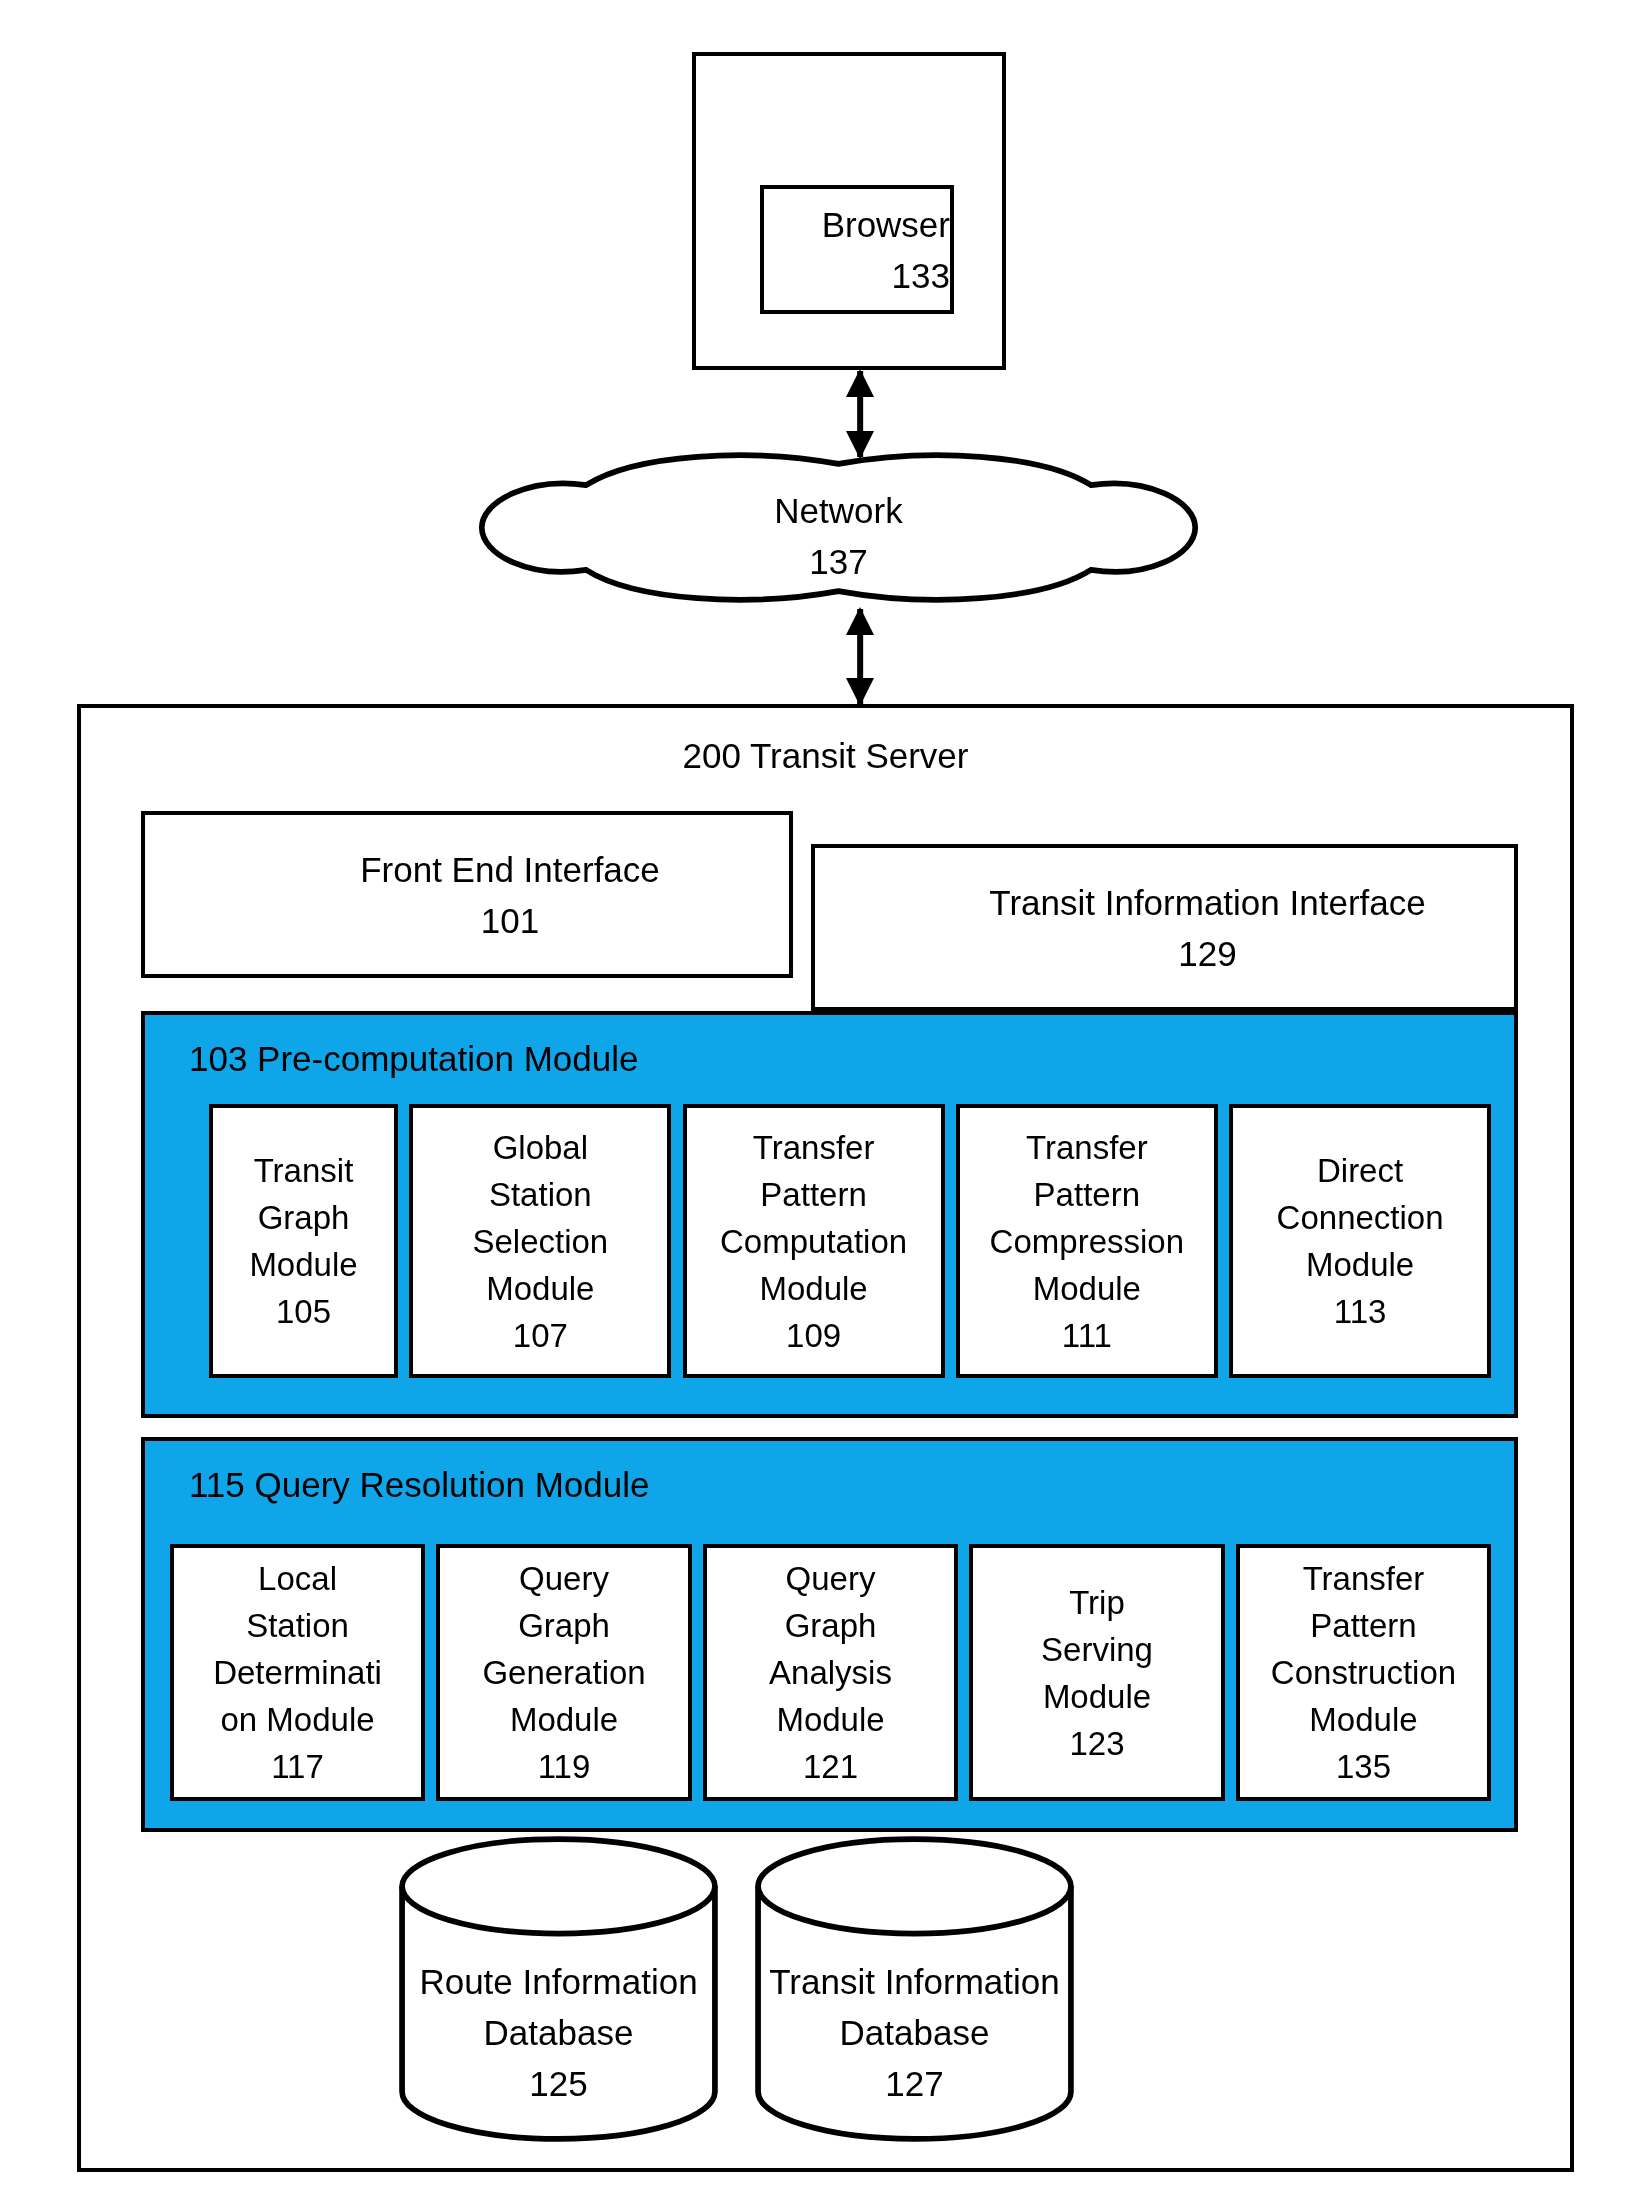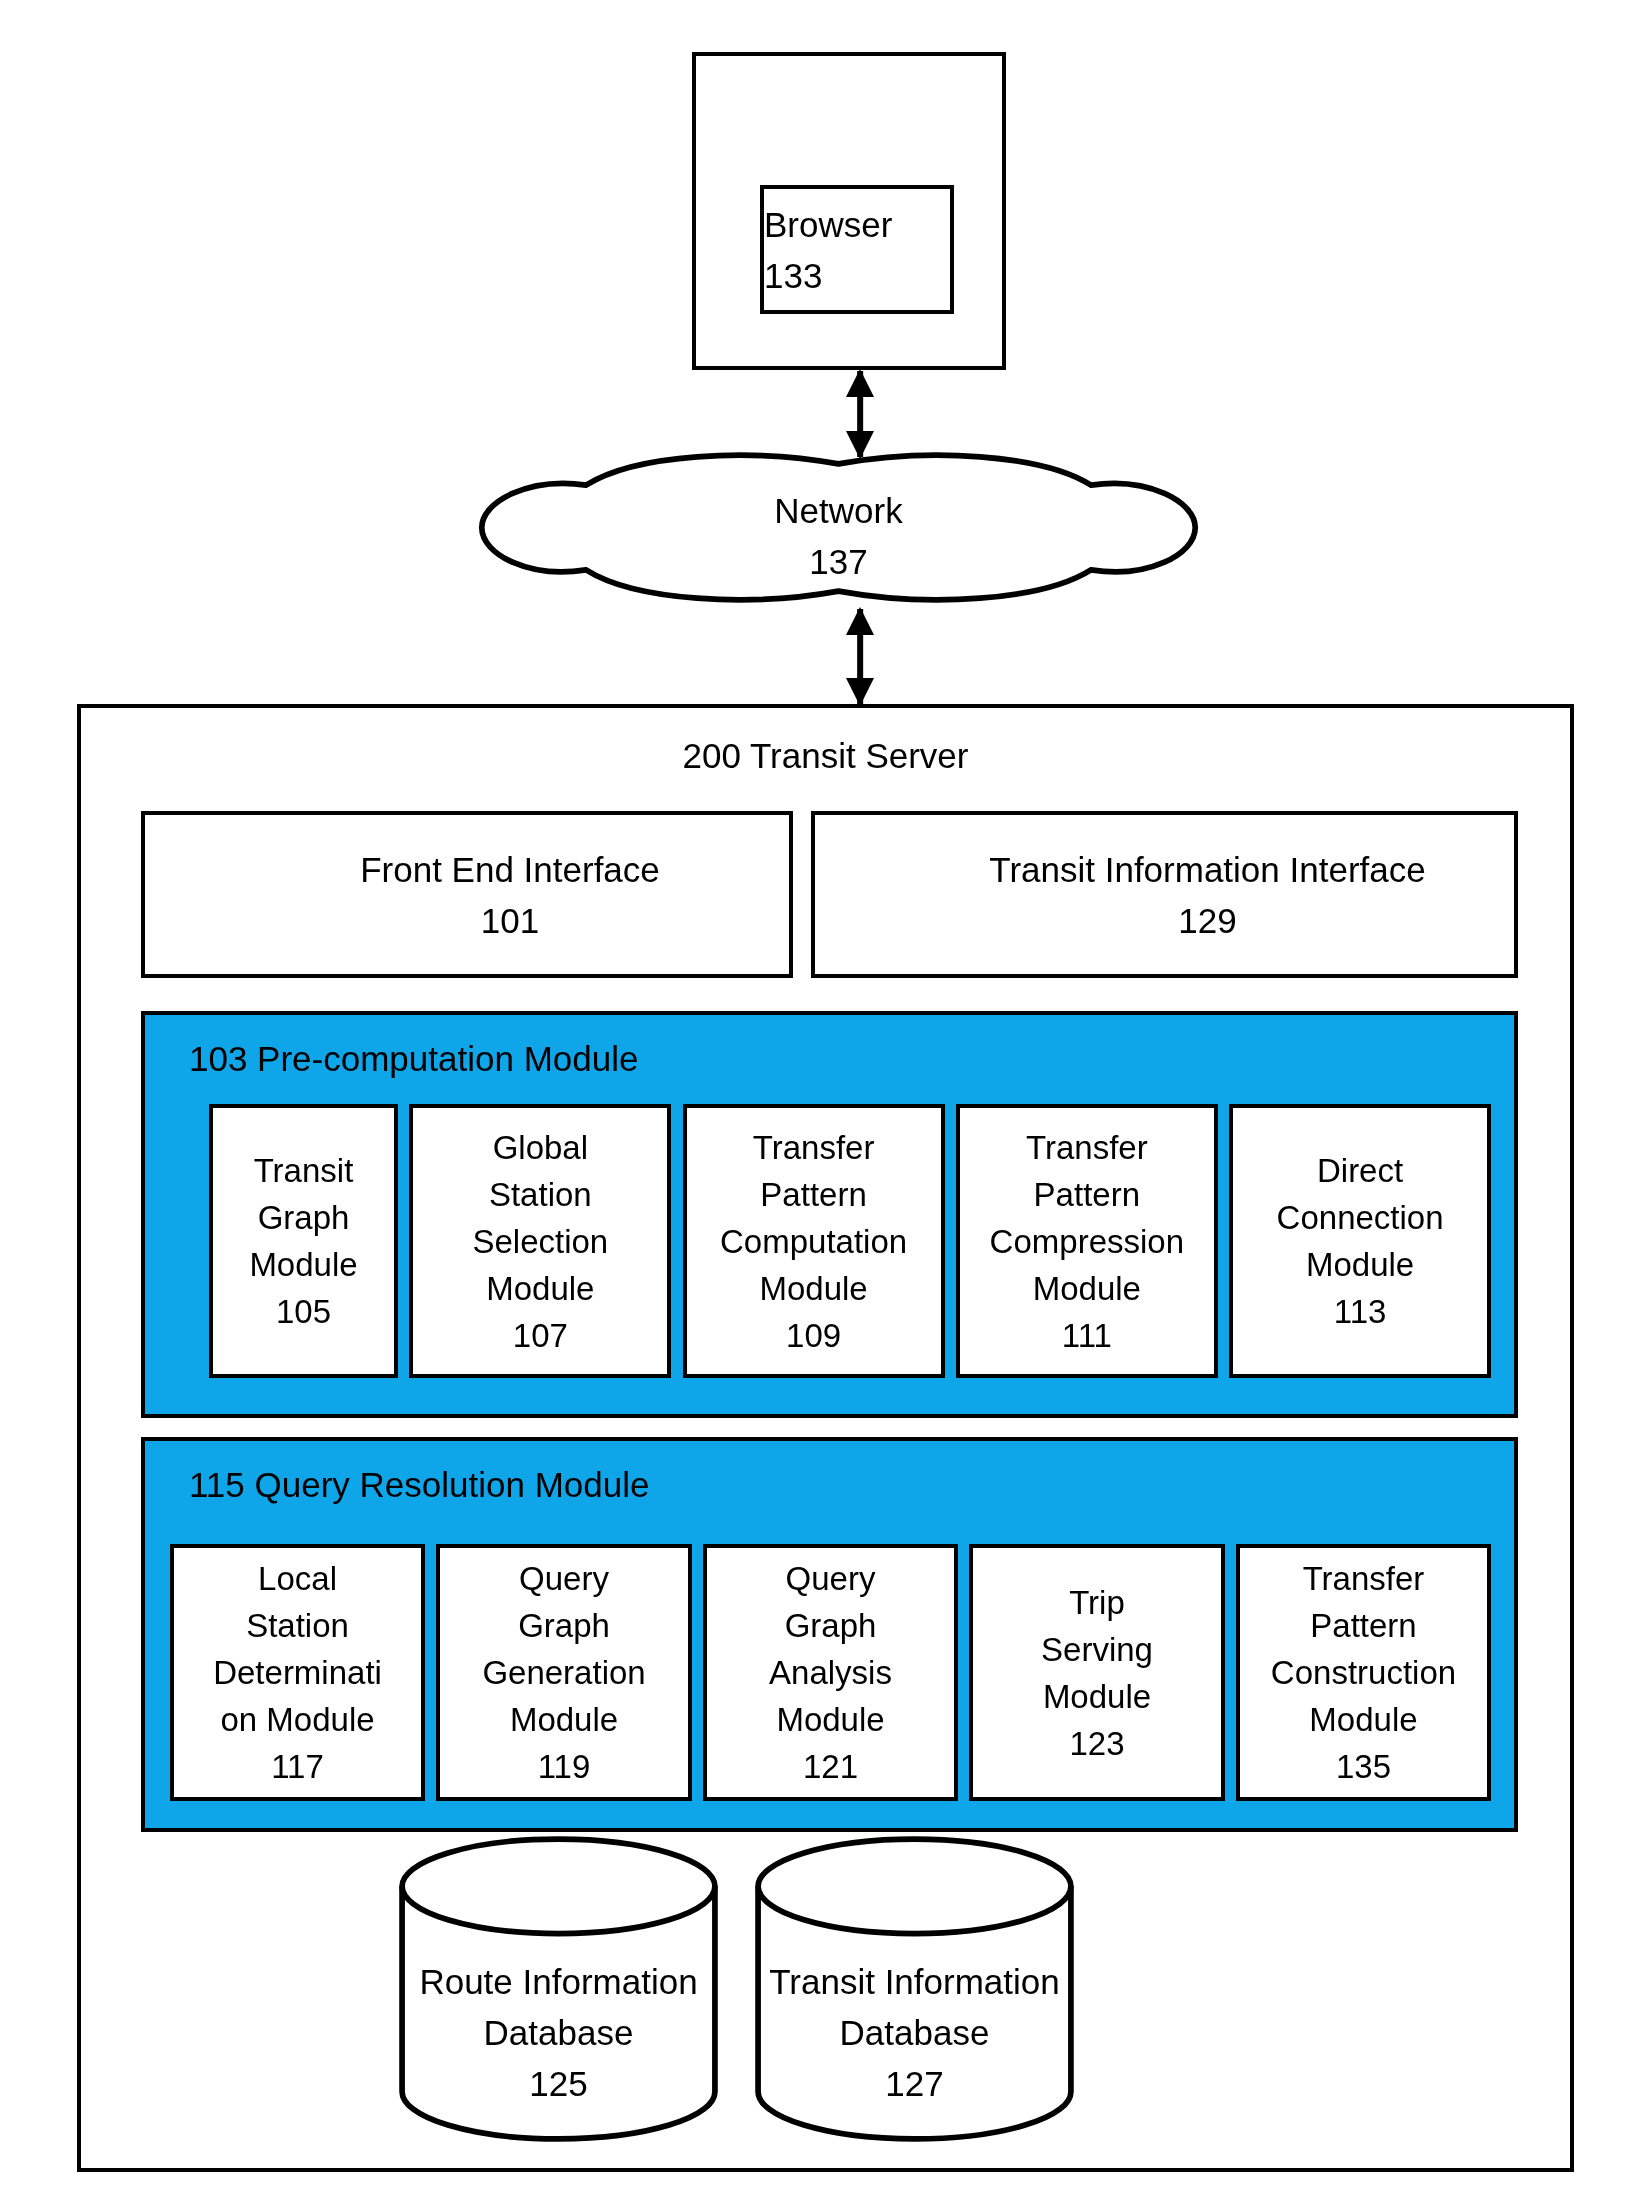--- a/index.html
+++ b/index.html
@@ -28,21 +28,21 @@
     position: absolute; left: 0; top: 21px; width: 100%;
     text-align: center; font-size: 35px; line-height: 51px;
     white-space: pre-line;
   }
   .browser-box {
     position: absolute; left: 64px; top: 129px; width: 186px; height: 121px;
     border: 4.9px solid #000; background: #fff;
   }
   .browser-title {
     position: absolute; left: 0; top: 9.8px; width: 100%;
-    text-align: left; font-size: 35px; line-height: 51px;
+    text-align: right; font-size: 35px; line-height: 51px;
     white-space: pre-line;
   }
 
   
   .arrow-v { position: absolute; }
   .arrow-v .shaft {
     position: absolute; left: 50%; transform: translateX(-50%);
     width: 5.7px; background: #000; top: 0; bottom: 0;
   }
   .arrow-v .head-up, .arrow-v .head-down {
@@ -74,21 +74,21 @@
     position: absolute; left: 0; top: 28px; width: 100%;
     text-align: center; font-size: 35px;
   }
 
   
   .iface {
     position: absolute; top: 103px; height: 159px;
     border: 4.9px solid #000; background: #fff;
   }
   .iface-left  { left: 60px;  width: 644px; }
-  .iface-right { left: 730px; width: 699px; }
+  .iface-right { left: 730px; width: 699px; margin-top: 33px; }
   .iface-text {
     position: absolute; left: 0; top: 0; width: 100%; height: 100%;
     display: flex; flex-direction: column; align-items: center;
     justify-content: center;
     font-size: 35px; line-height: 51px; white-space: pre-line;
     text-align: center;
     padding-left: 43px;
   }
 
   

